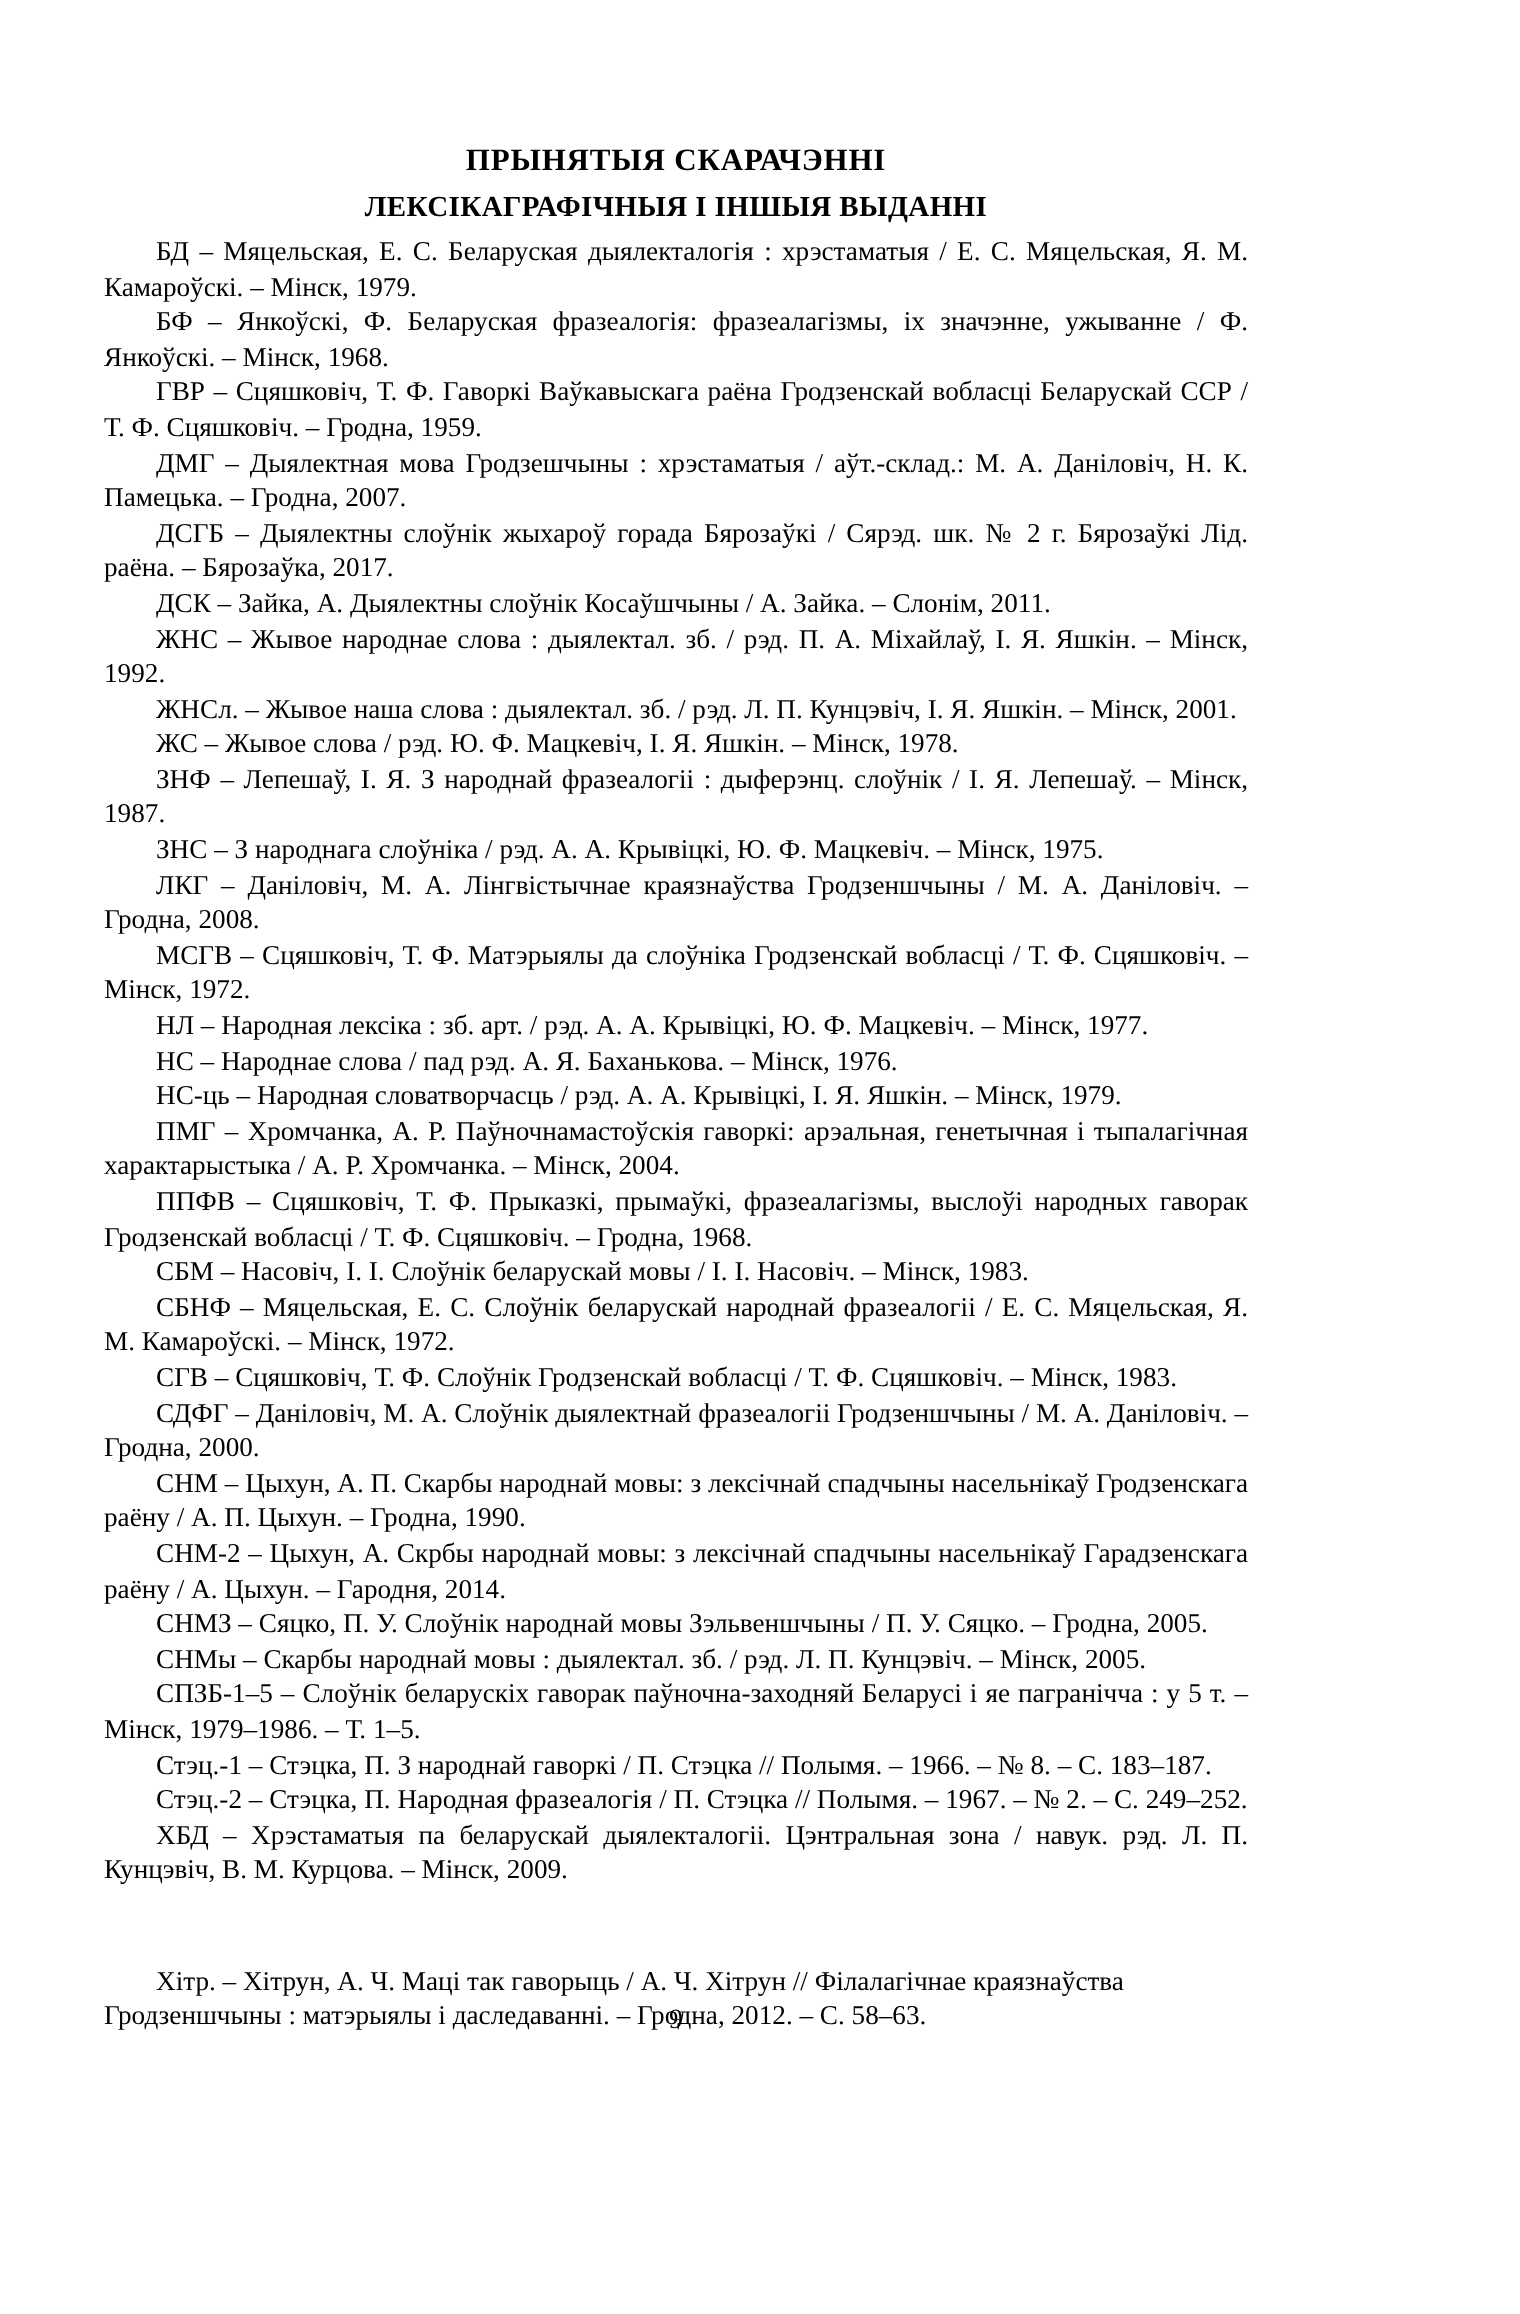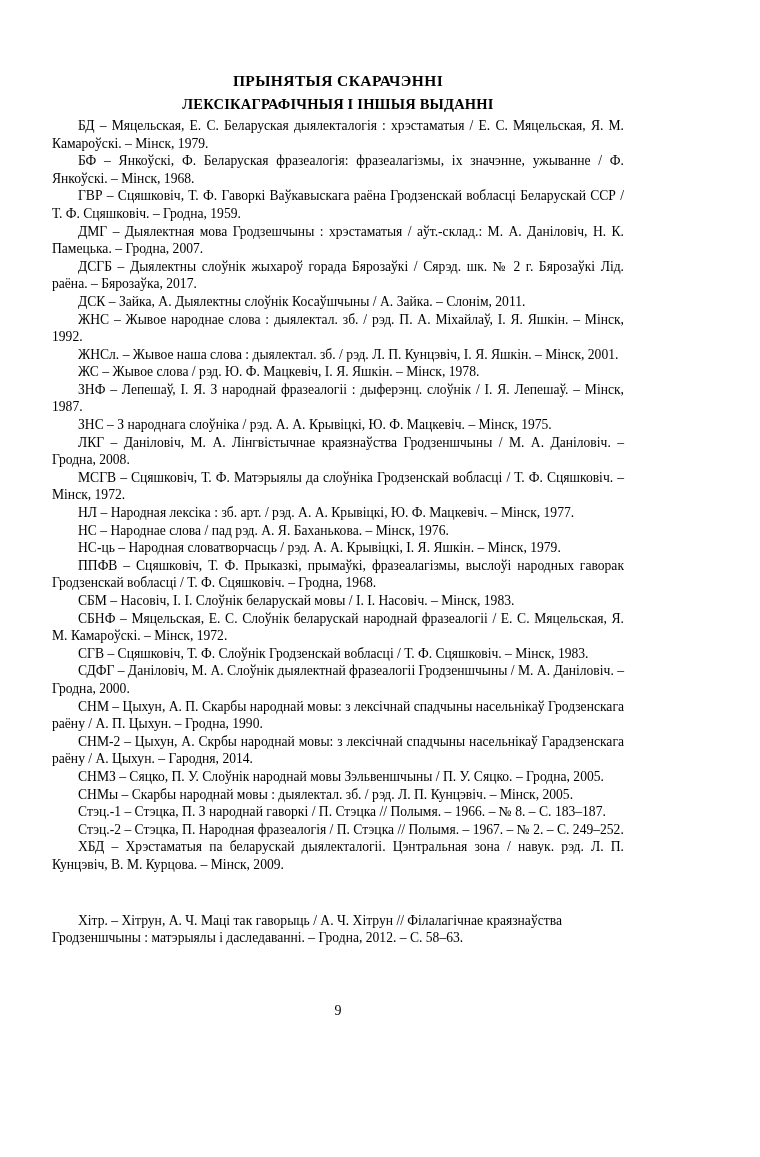--- a/index.html
+++ b/index.html
@@ -81,29 +81,31 @@
     <p class="entry">ЖНС – Жывое народнае слова : дыялектал. зб. / рэд.  П. А. Міхайлаў, І. Я. Яшкін. – Мінск, 1992.</p>
     <p class="entry">ЖНСл. – Жывое наша слова : дыялектал. зб. / рэд. Л. П. Кунцэвіч, І. Я. Яшкін. – Мінск, 2001.</p>
     <p class="entry">ЖС – Жывое слова / рэд. Ю. Ф. Мацкевіч, І. Я. Яшкін. – Мінск, 1978.</p>
     <p class="entry">ЗНФ – Лепешаў, І. Я. З народнай фразеалогіі : дыферэнц. слоўнік / І. Я. Лепешаў. – Мінск, 1987.</p>
     <p class="entry">ЗНС – З народнага слоўніка / рэд. А. А. Крывіцкі, Ю. Ф. Мацкевіч. – Мінск, 1975.</p>
     <p class="entry">ЛКГ – Даніловіч, М. А. Лінгвістычнае краязнаўства Гродзеншчыны / М. А. Даніловіч. – Гродна, 2008.</p>
     <p class="entry">МСГВ – Сцяшковіч, Т. Ф. Матэрыялы да слоўніка Гродзенскай вобласці / Т. Ф. Сцяшковіч. – Мінск, 1972.</p>
     <p class="entry">НЛ – Народная лексіка : зб. арт. / рэд. А. А. Крывіцкі, Ю. Ф. Мацкевіч. – Мінск, 1977.</p>
     <p class="entry">НС – Народнае слова / пад рэд. А. Я. Баханькова. – Мінск, 1976.</p>
     <p class="entry">НС-ць – Народная словатворчасць / рэд. А. А. Крывіцкі, І. Я. Яшкін. – Мінск, 1979.</p>
+    <p class="entry">ПМГ – Хромчанка, А. Р. Паўночнамастоўскія гаворкі: арэальная, генетычная і тыпалагічная характарыстыка / А. Р. Хромчанка. – Мінск, 2004.</p>
     <p class="entry">ППФВ – Сцяшковіч, Т. Ф. Прыказкі, прымаўкі, фразеалагізмы, выслоўі народных гаворак Гродзенскай вобласці / Т. Ф. Сцяшковіч. – Гродна, 1968.</p>
     <p class="entry">СБМ – Насовіч, І. І. Слоўнік беларускай мовы / І. І. Насовіч. – Мінск, 1983.</p>
     <p class="entry">СБНФ – Мяцельская, Е. С. Слоўнік беларускай народнай фразеалогіі / Е. С. Мяцельская, Я. М. Камароўскі. – Мінск, 1972.</p>
     <p class="entry">СГВ – Сцяшковіч, Т. Ф. Слоўнік Гродзенскай вобласці / Т. Ф. Сцяшковіч. – Мінск, 1983.</p>
     <p class="entry">СДФГ – Даніловіч, М. А. Слоўнік дыялектнай фразеалогіі Гродзеншчыны / М. А. Даніловіч. – Гродна, 2000.</p>
     <p class="entry">СНМ – Цыхун, А. П. Скарбы народнай мовы: з лексічнай спадчыны насельнікаў Гродзенскага раёну / А. П. Цыхун. – Гродна, 1990.</p>
     <p class="entry">СНМ-2 – Цыхун, А. Скрбы народнай мовы: з лексічнай спадчыны насельнікаў Гарадзенскага раёну / А. Цыхун. – Гародня, 2014.</p>
     <p class="entry">СНМЗ – Сяцко, П. У. Слоўнік народнай мовы Зэльвеншчыны / П. У. Сяцко. – Гродна, 2005.</p>
     <p class="entry">СНМы – Скарбы народнай мовы : дыялектал. зб. / рэд. Л. П. Кунцэвіч. – Мінск, 2005.</p>
+    <p class="entry">СПЗБ-1–5 – Слоўнік беларускіх гаворак паўночна-заходняй Беларусі і яе пагранічча : у 5 т. – Мінск, 1979–1986. – Т. 1–5.</p>
     <p class="entry">Стэц.-1 – Стэцка, П. З народнай гаворкі / П. Стэцка // Полымя. – 1966. – № 8. – С. 183–187.</p>
     <p class="entry">Стэц.-2 – Стэцка, П. Народная фразеалогія / П. Стэцка // Полымя. – 1967. – № 2. – С. 249–252.</p>
     <p class="entry">ХБД – Хрэстаматыя па беларускай дыялекталогіі. Цэнтральная зона / навук. рэд. Л. П. Кунцэвіч, В. М. Курцова. – Мінск, 2009.</p>
     <p class="entry">Хітр. – Хітрун, А. Ч. Маці так гаворыць / А. Ч. Хітрун // Філалагічнае краязнаўства Гродзеншчыны : матэрыялы і даследаванні. – Гродна, 2012. – С. 58–63.</p>
   </div>
 
   <div class="page-number">9</div>
 
 </div>
 

